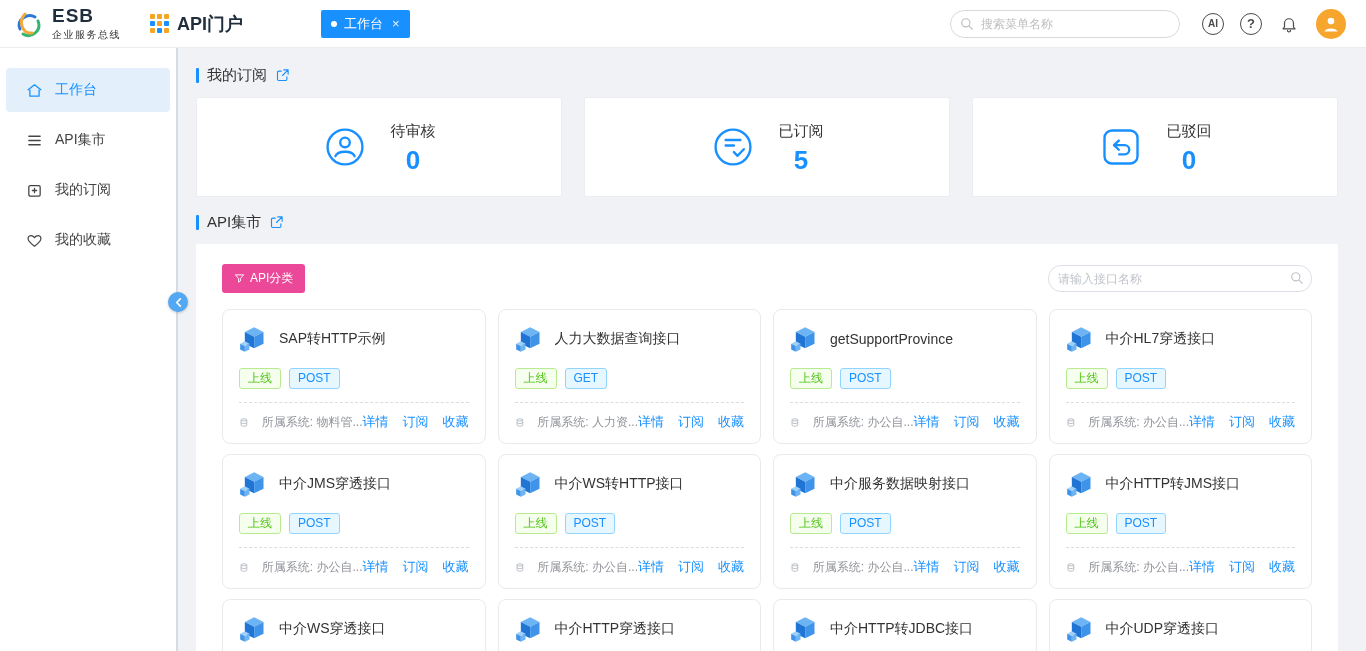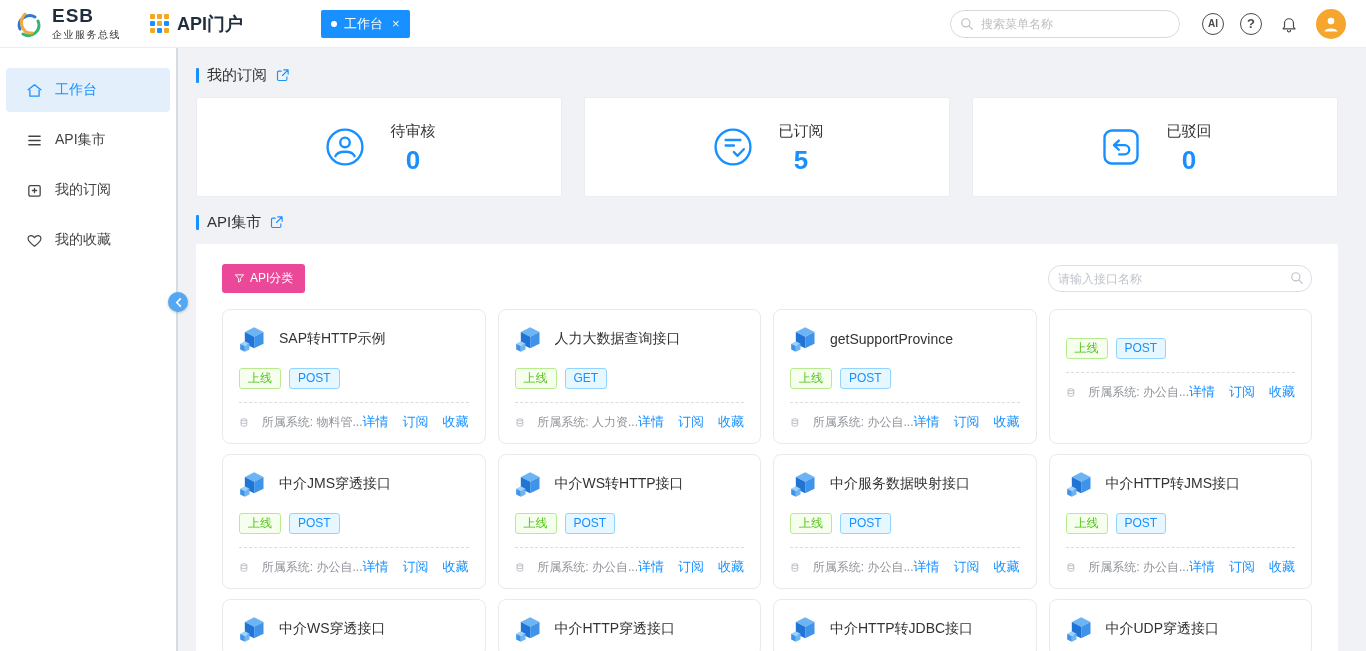--- a/index.html
+++ b/index.html
@@ -347,20 +347,31 @@
       </div>
       <div class="foot-links">
         <span>详情</span>
         <span>订阅</span>
         <span>收藏</span>
       </div>
     </div>
   </div>
 
   <div class="api-card">
+    <div class="card-head">
+      <svg width="28" height="28" viewBox="0 0 24 24">
+        <polygon points="13,2 21,6 13,10 5,6" fill="#6db4f5"></polygon>
+        <polygon points="5,6 13,10 13,20 5,16" fill="#1f74d4"></polygon>
+        <polygon points="21,6 13,10 13,20 21,16" fill="#3f94ea"></polygon>
+        <polygon points="5,14 9,16 5,18 1,16" fill="#9fd0fa"></polygon>
+        <polygon points="1,16 5,18 5,23 1,21" fill="#3f94ea"></polygon>
+        <polygon points="9,16 5,18 5,23 9,21" fill="#6db4f5"></polygon>
+      </svg>
+      <span class="card-title">中介HL7穿透接口</span>
+    </div>
     <div class="card-tags">
       <span class="tag tag-green">上线</span>
       <span class="tag tag-blue">POST</span>
     </div>
     <div class="card-divider"></div>
     <div class="card-foot">
       <div class="foot-left">
         <svg width="13" height="13" viewBox="0 0 24 24">
           <ellipse cx="12" cy="5.5" rx="7" ry="2.6" stroke="#9aa3ad" stroke-width="1.6" fill="none"></ellipse>
           <path d="M5 5.5v13c0 1.45 3.1 2.6 7 2.6s7-1.15 7-2.6v-13" stroke="#9aa3ad" stroke-width="1.6" fill="none"></path>

